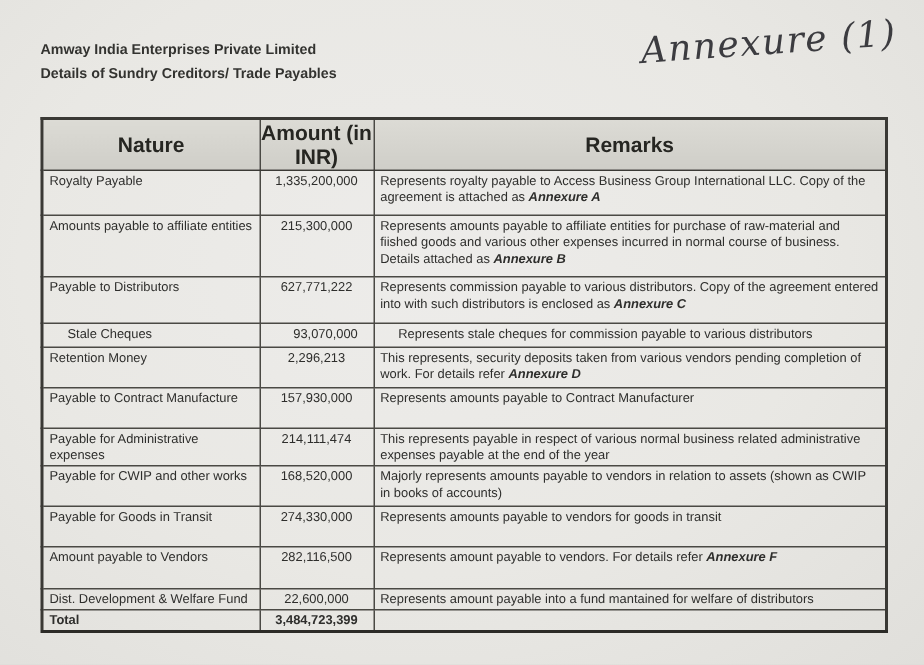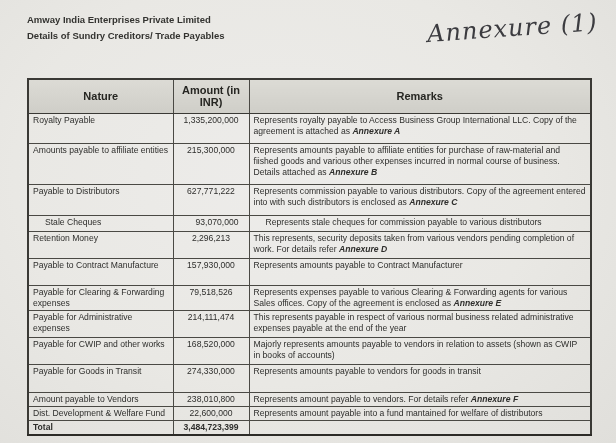--- a/index.html
+++ b/index.html
@@ -12,21 +12,21 @@
   .page {
     position: relative;
     width: 616px;
     height: 443px;
     background: radial-gradient(ellipse at 45% 40%, #edecea 0%, #e9e8e4 55%, #e0dfdb 100%);
     color: #2d2d2b;
   }
   .title-block {
     position: absolute;
     left: 27px;
-    top: 12px;
+    top: 26px;
   }
   .title-line {
     font-size: 9.5px;
     font-weight: bold;
     color: #333330;
     line-height: 15.5px;
     white-space: nowrap;
   }
   .annotation {
     position: absolute;
@@ -53,21 +53,21 @@
   col.c-amount  { width: 76px; }
   col.c-remarks { width: 342px; }
   th, td {
     border: 1px solid #4a4944;
     vertical-align: top;
     overflow: hidden;
   }
   thead th {
     height: 34px;
     background: linear-gradient(#dcdbd5, #cfcec8);
-    font-size: 11px;
+    font-size: 14px;
     font-weight: bold;
     text-align: center;
     vertical-align: middle;
     color: #262622;
     border-bottom: 1.5px solid #3a3935;
   }
   td {
     font-size: 8.6px;
     line-height: 11px;
     padding: 1px 4px 1px 4px;
@@ -148,42 +148,37 @@
       <td class="nature">Retention Money</td>
       <td class="amount">2,296,213</td>
       <td class="remarks">This represents, security deposits taken from various vendors pending completion of work. For details refer <b><i>Annexure D</i></b></td>
     </tr>
         <tr>
       <td class="nature">Payable to Contract Manufacture</td>
       <td class="amount">157,930,000</td>
       <td class="remarks">Represents amounts payable to Contract Manufacturer</td>
     </tr>
         <tr>
-      <td class="nature">Payable for Clearing &amp; Forwarding expenses</td>
-      <td class="amount">79,518,526</td>
-      <td class="remarks">Represents expenses payable to various Clearing &amp; Forwarding agents for various Sales offices. Copy of the agreement is enclosed as <b><i>Annexure E</i></b></td>
-    </tr>
-        <tr>
       <td class="nature">Payable for Administrative expenses</td>
       <td class="amount">214,111,474</td>
       <td class="remarks">This represents payable in respect of various normal business related administrative expenses payable at the end of the year</td>
     </tr>
         <tr>
       <td class="nature">Payable for CWIP and other works</td>
       <td class="amount">168,520,000</td>
       <td class="remarks">Majorly represents amounts payable to vendors in relation to assets (shown as CWIP in books of accounts)</td>
     </tr>
         <tr>
       <td class="nature">Payable for Goods in Transit</td>
       <td class="amount">274,330,000</td>
       <td class="remarks">Represents amounts payable to vendors for goods in transit</td>
     </tr>
         <tr>
       <td class="nature">Amount payable to Vendors</td>
-      <td class="amount">238,010,800</td>
+      <td class="amount">282,116,500</td>
       <td class="remarks">Represents amount payable to vendors. For details refer <b><i>Annexure F</i></b></td>
     </tr>
         <tr>
       <td class="nature">Dist. Development &amp; Welfare Fund</td>
       <td class="amount">22,600,000</td>
       <td class="remarks">Represents amount payable into a fund mantained for welfare of distributors</td>
     </tr>
       </tbody>
     <tfoot>
       <tr>

